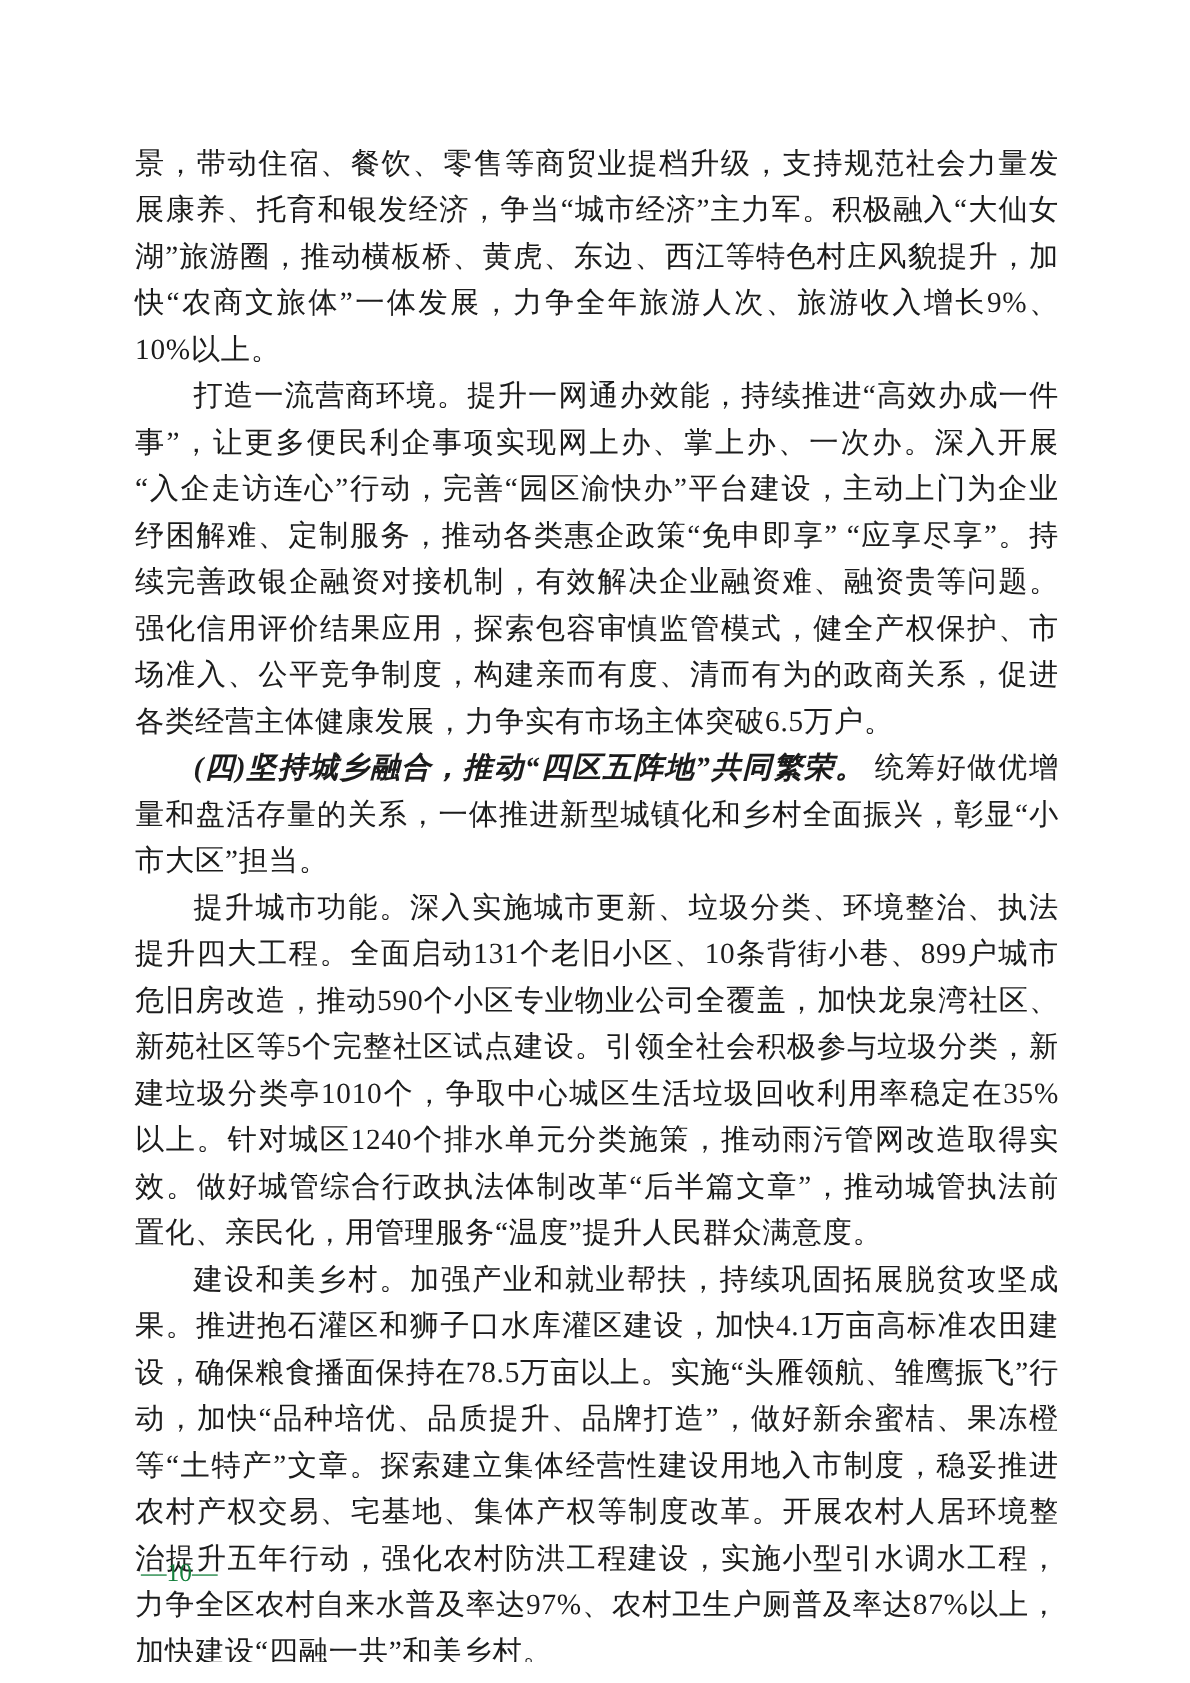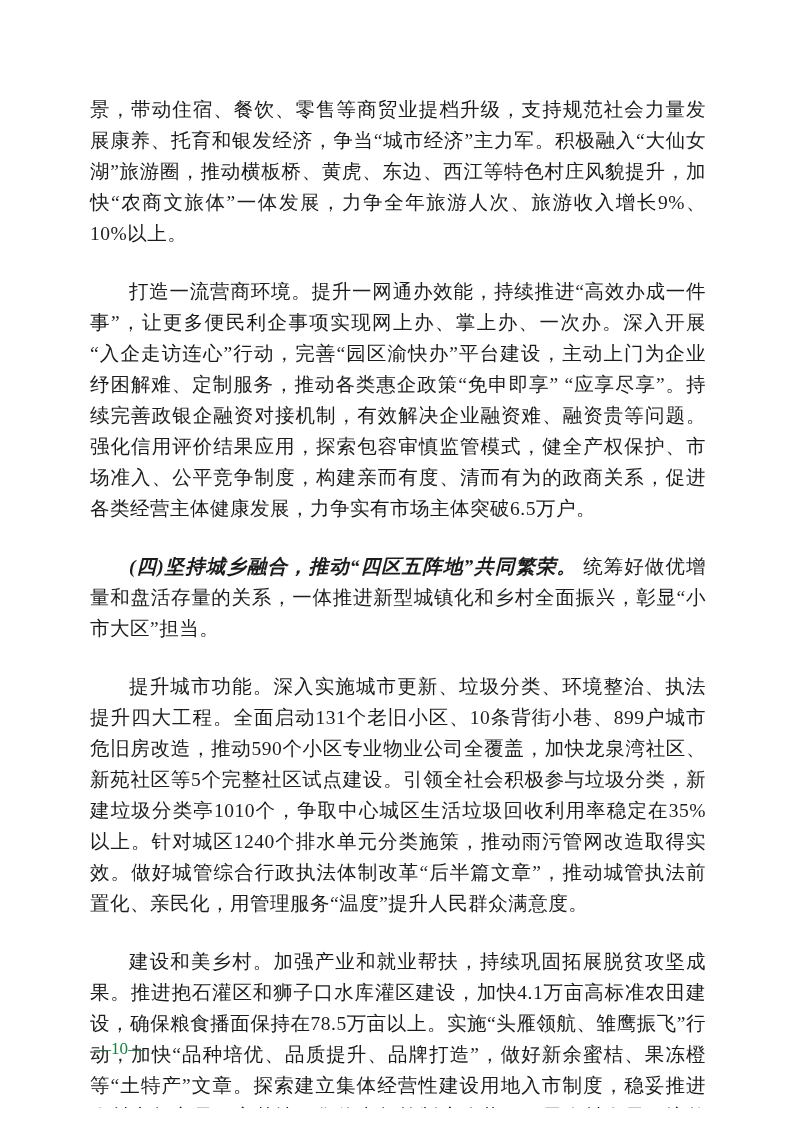--- a/index.html
+++ b/index.html
@@ -25,21 +25,20 @@
     line-height: 31px;
     text-align: justify;
     letter-spacing: 0.5px;
   }
   .content p {
     margin: 0;
     padding: 0;
   }
   .content p.indent {
     text-indent: 2em;
-    margin-top: 27px;
   }
   .bold-lead {
     font-weight: bold;
     font-style: italic;
   }
   .footer {
     position: absolute;
     left: 94px;
     top: 1037px;
     font-size: 17px;

